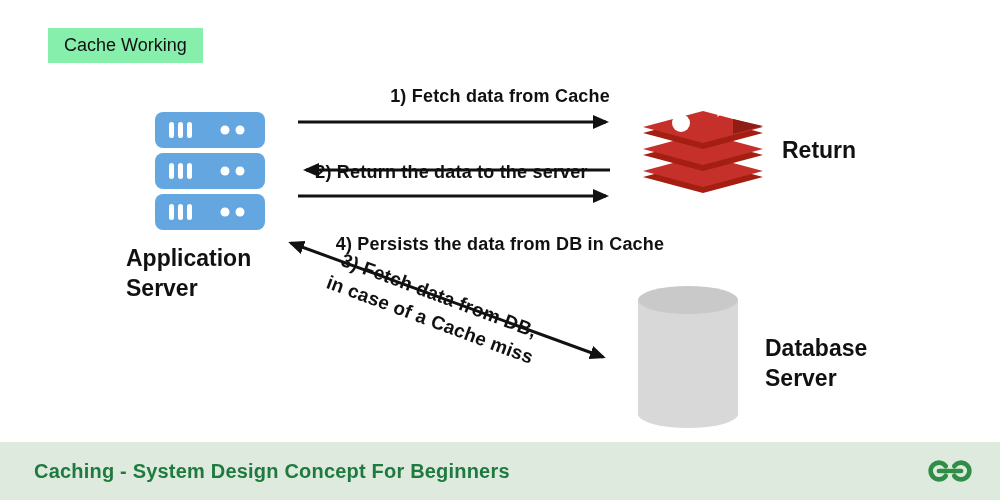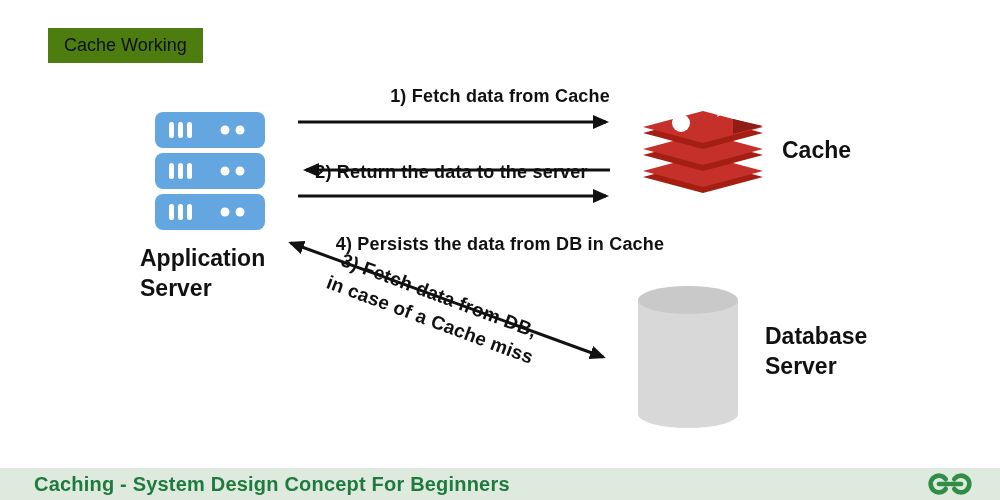--- a/index.html
+++ b/index.html
@@ -1,21 +1,21 @@
 <!DOCTYPE html>
 <html><head>
 <meta charset="utf-8">
 <style>
   html,body{margin:0;padding:0;background:#ffffff;}
   .canvas{
     position:relative;width:1000px;height:500px;background:#ffffff;
     font-family:"Liberation Sans",sans-serif;color:#111111;overflow:hidden;
   }
   .title-badge{
-    position:absolute;left:48px;top:28px;background:#4d7c0f;
+    position:absolute;left:48px;top:28px;background:#86efac;
     padding:7px 16px;font-size:18px;font-weight:500;color:#111;
   }
   .arrow-layer{position:absolute;left:0;top:0;width:1000px;height:500px;}
   .arrow-label{
     position:absolute;font-size:18px;font-weight:700;text-align:center;
     color:#111;letter-spacing:.2px;
   }
   .lbl-1{left:300px;top:86px;width:310px;text-align:right;}
   .lbl-2{left:283px;top:137px;width:337px;margin-top:25px;}
   .lbl-4{left:306px;top:206px;width:388px;margin-top:28px;}
@@ -25,25 +25,25 @@
     white-space:pre-line;line-height:1.35;
   }
   .node-icon{position:absolute;}
   .app-icon{left:155px;top:112px;}
   .cache-icon{left:633px;top:93px;}
   .db-icon{left:628px;top:282px;}
   .node-label{
     position:absolute;font-size:23px;font-weight:700;color:#111;
     white-space:pre-line;line-height:1.3;
   }
-  .app-label{left:140px;top:244px;}
+  .app-label{left:126px;top:244px;}
   .cache-label{left:782px;top:136px;}
-  .db-label{left:765px;top:322px;}
+  .db-label{left:765px;top:334px;}
   .footer-bar{
-    position:absolute;left:0;bottom:0;width:1000px;height:32px;
+    position:absolute;left:0;bottom:0;width:1000px;height:58px;
     background:#dfeadf;display:flex;align-items:center;
     justify-content:space-between;box-sizing:border-box;padding:0 22px;
   }
   .footer-caption{
     font-size:20px;font-weight:700;color:#1e7a3e;margin-left:12px;letter-spacing:.2px;
   }
   .footer-logo{display:flex;align-items:center;margin-right:4px;}
 </style>
 </head>
 <body>
@@ -107,21 +107,21 @@
     <path d="M10 62 L70 46 L130 62 L70 78 Z" fill="#a41e11"></path>
     <path d="M10 56 L70 40 L130 56 L70 72 Z" fill="#c6302b"></path>
 
     <path d="M10 40 L70 24 L130 40 L70 56 Z" fill="#a41e11"></path>
     <path d="M10 34 L70 18 L130 34 L70 50 Z" fill="#c6302b"></path>
 
     <circle cx="48" cy="30" r="9" fill="#ffffff"></circle>
     <path d="M90 6 L92.4 12.8 L99.5 12.9 L93.8 17.2 L95.9 24.1 L90 20 L84.1 24.1 L86.2 17.2 L80.5 12.9 L87.6 12.8 Z" fill="#ffffff"></path>
     <path d="M100 26 L130 33 L100 41 Z" fill="#8f1d15"></path>
   </svg>
-  <div class="node-label cache-label">Cache</div>
+  <div class="node-label cache-label">Return</div>
 
   <svg class="node-icon db-icon" width="120" height="150" viewBox="0 0 120 150">
     <rect x="10" y="18" width="100" height="114" fill="#d8d8d8"></rect>
     <ellipse cx="60" cy="132" rx="50" ry="14" fill="#d8d8d8"></ellipse>
     <ellipse cx="60" cy="18" rx="50" ry="14" fill="#c9c9c9"></ellipse>
   </svg>
   <div class="node-label db-label">Database
 Server</div>
 
   <div class="footer-bar">

